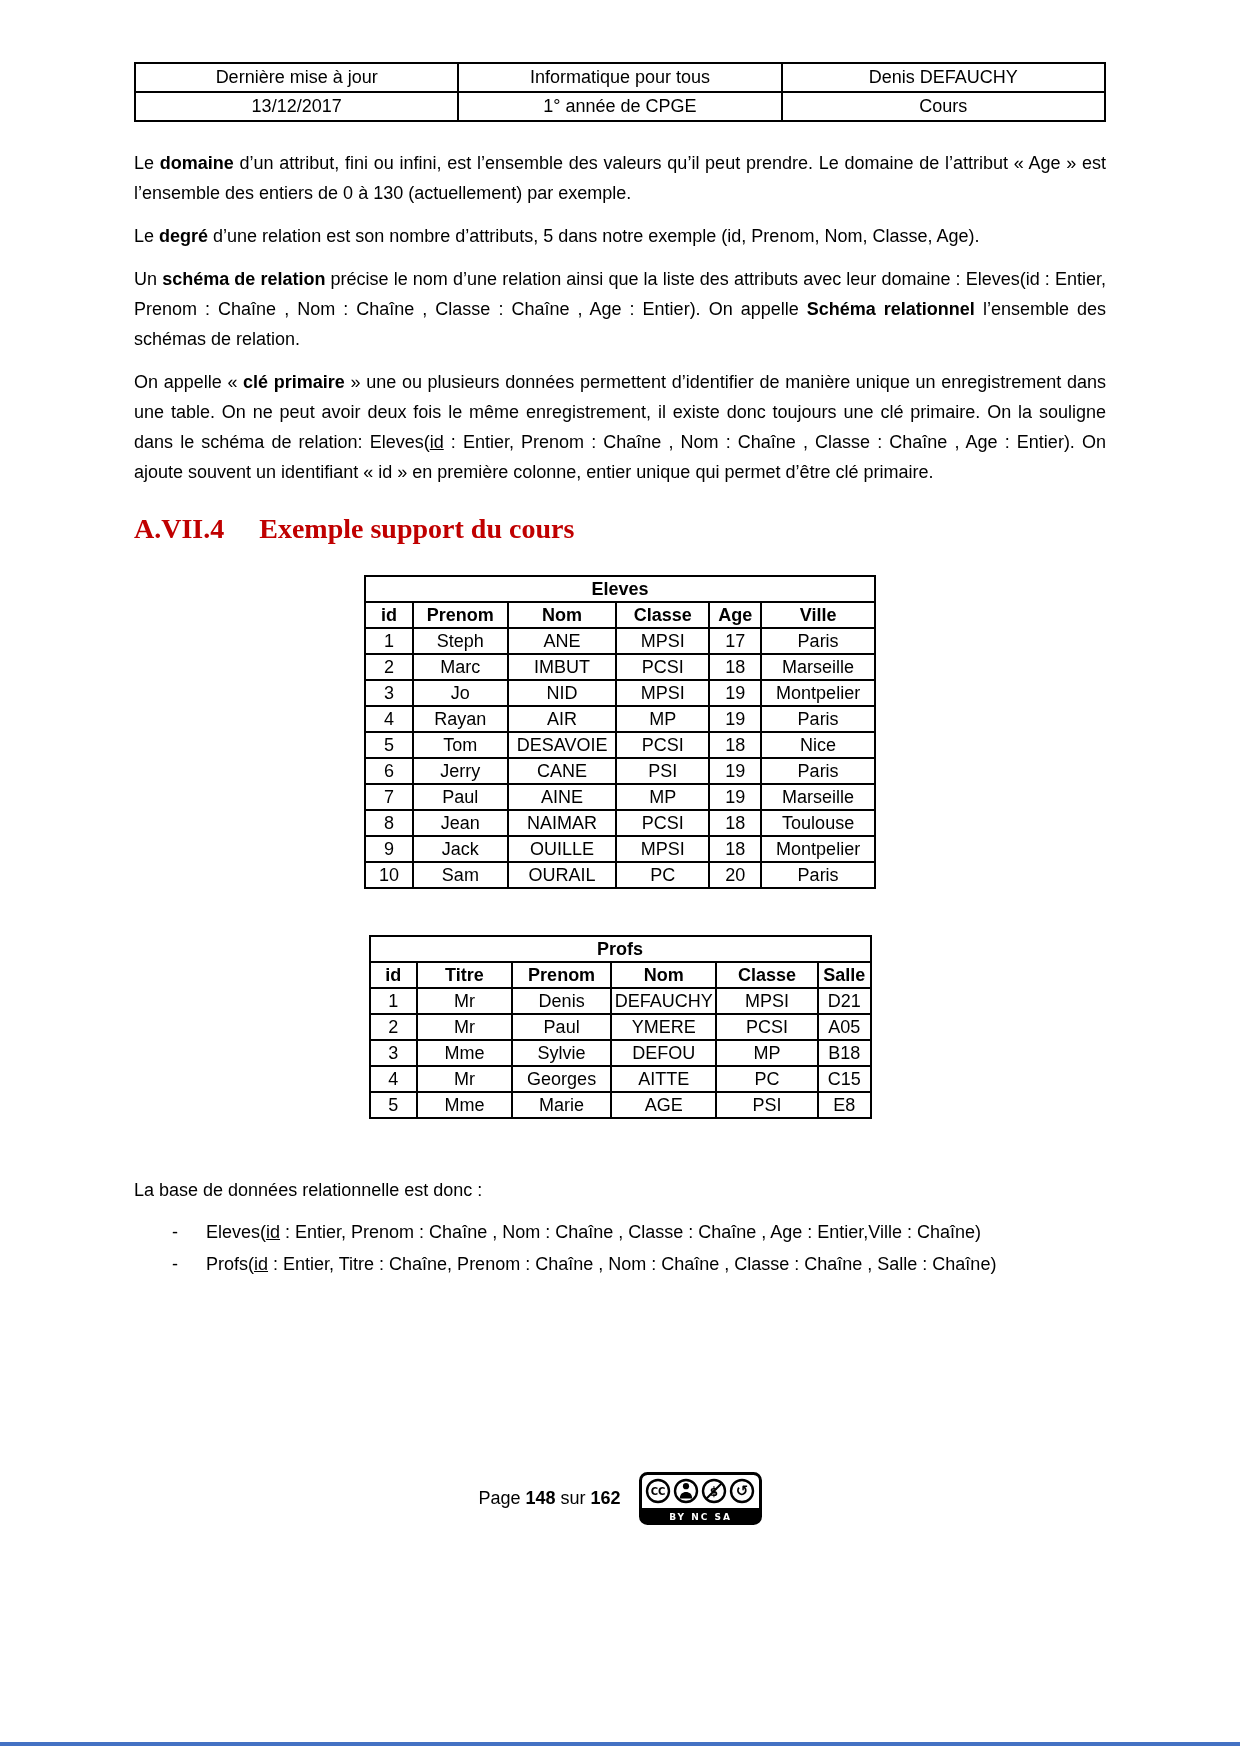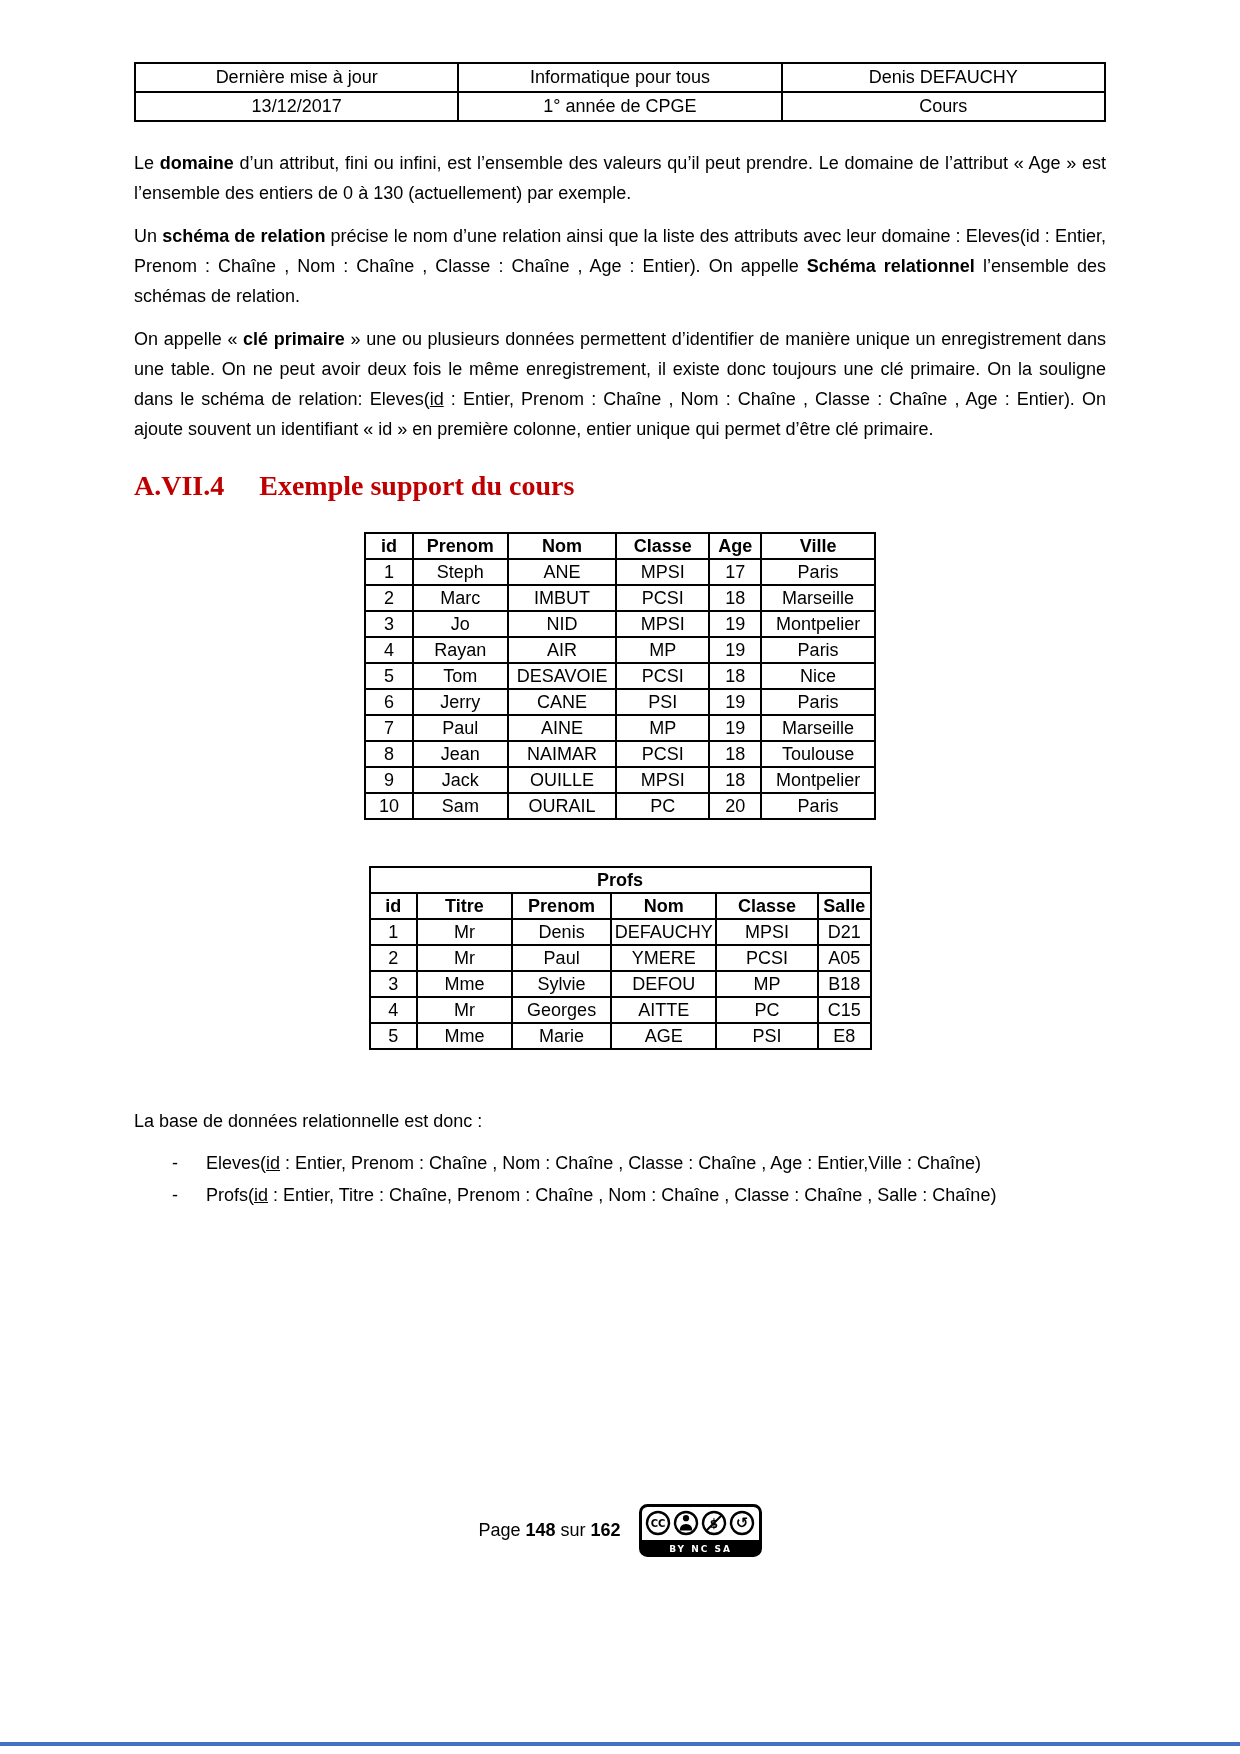--- a/index.html
+++ b/index.html
@@ -55,21 +55,21 @@
   .table-title { font-weight: bold; }
 
   
   .bullet-list { margin-top: 12px; }
   .bullet { display: flex; font-size: 18px; line-height: 30px; padding-left: 38px; margin-top: 2px; }
   .bullet-marker { width: 34px; flex: none; }
   .bullet-text { flex: 1; }
 
   
   .footer {
-    position: absolute; top: 1504px; left: 0; width: 100%;
+    position: absolute; top: 1472px; left: 0; width: 100%;
     display: flex; justify-content: center; align-items: center;
     gap: 18px; font-size: 18px;
   }
   .bottom-rule {
     position: absolute; top: 1742px; left: 0;
     width: 100%; height: 4px; background: #4472C4;
   }
 </style>
 </head>
 <body>
@@ -85,40 +85,44 @@
       </tr>
       <tr>
         <td>13/12/2017</td>
         <td>1° année de CPGE</td>
         <td>Cours</td>
       </tr>
     </tbody>
   </table>
 
   <p class="body-para first"><span>Le </span><span style="font-weight: bold;">domaine</span><span> d’un attribut, fini ou infini, est l’ensemble des valeurs qu’il peut prendre. Le domaine de l’attribut « Age » est l’ensemble des entiers de 0 à 130 (actuellement) par exemple.</span></p>
+  <p class="body-para"><span>Le </span><span style="font-weight: bold;">degré</span><span> d’une relation est son nombre d’attributs, 5 dans notre exemple (id, Prenom, Nom, Classe, Age).</span></p>
   <p class="body-para"><span>Un </span><span style="font-weight: bold;">schéma de relation</span><span> précise le nom d’une relation ainsi que la liste des attributs avec leur domaine : Eleves(id : Entier, Prenom : Chaîne , Nom : Chaîne , Classe : Chaîne , Age : Entier). On appelle </span><span style="font-weight: bold;">Schéma relationnel</span><span> l’ensemble des schémas de relation.</span></p>
   <p class="body-para"><span>On appelle « </span><span style="font-weight: bold;">clé primaire</span><span> » une ou plusieurs données permettent d’identifier de manière unique un enregistrement dans une table. On ne peut avoir deux fois le même enregistrement, il existe donc toujours une clé primaire. On la souligne dans le schéma de relation: Eleves(</span><span style="text-decoration: underline;">id</span><span> : Entier, Prenom : Chaîne , Nom : Chaîne , Classe : Chaîne , Age : Entier). On ajoute souvent un identifiant « id » en première colonne, entier unique qui permet d’être clé primaire.</span></p>
 
   <h2 class="section-heading" style="color: rgb(192, 0, 0);">
     <span class="heading-number">A.VII.4</span>
     <span class="heading-title">Exemple support du cours</span>
   </h2>
 
 
   <table class="data-table eleves">
     <colgroup>
       <col style="width:9.4%">
         <col style="width:18.6%">
         <col style="width:21.3%">
       <col style="width:18.2%">
         <col style="width:10.2%">
         <col style="width:22.3%">
     </colgroup>
     <thead>
       <tr>
+        <th class="table-title" colspan="6">Eleves</th>
+      </tr>
+      <tr>
           <th>id</th>
           <th>Prenom</th>
           <th>Nom</th>
           <th>Classe</th>
           <th>Age</th>
           <th>Ville</th>
         </tr>
     </thead>
     <tbody>
         <tr>

